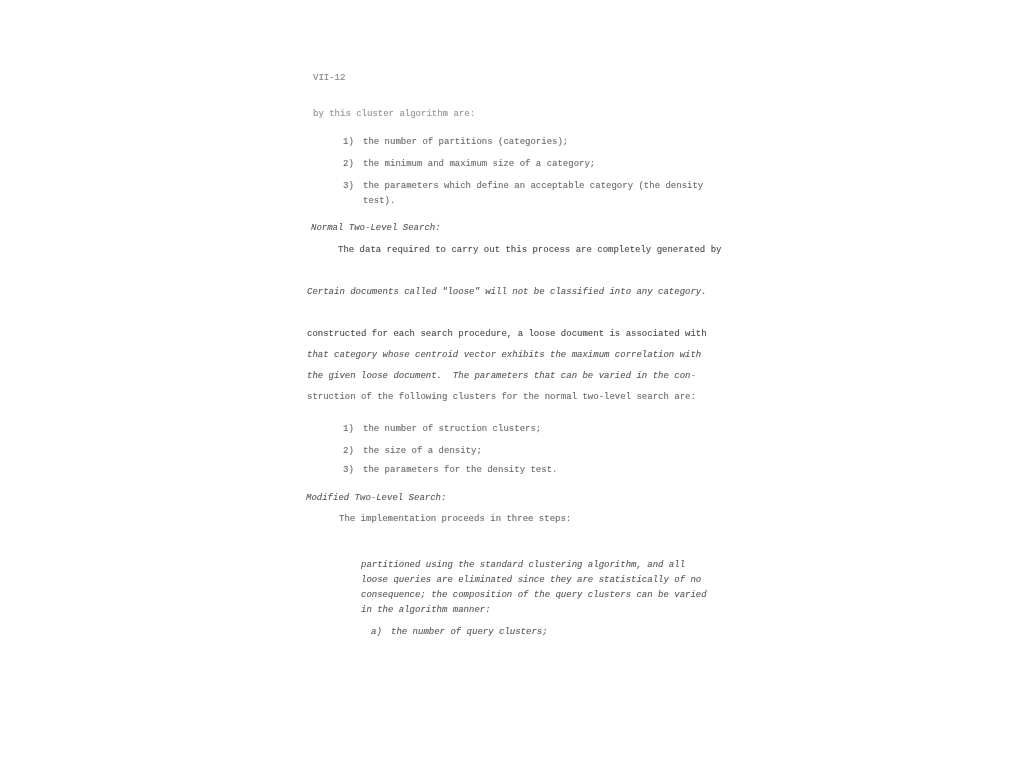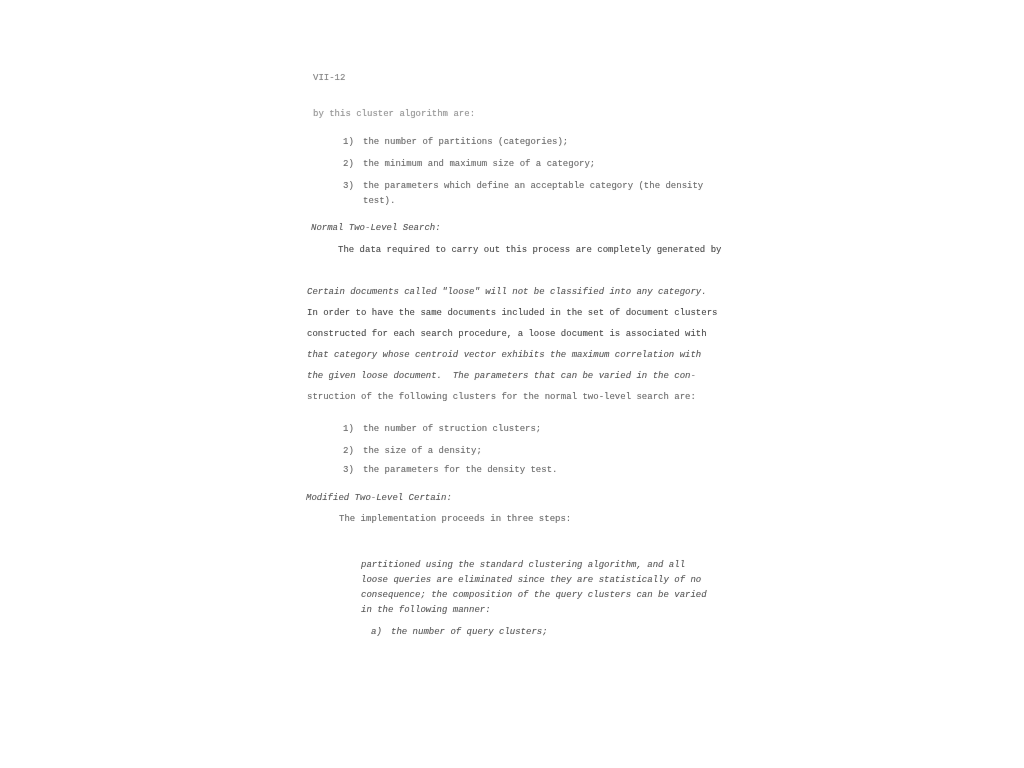--- a/index.html
+++ b/index.html
@@ -46,33 +46,32 @@
 
   <div class="tline f2" style="top:137px;left:343px"><span class="mk">1)</span><span>the number of partitions (categories);</span></div>
   <div class="tline f2" style="top:159px;left:343px"><span class="mk">2)</span><span>the minimum and maximum size of a category;</span></div>
   <div class="tline f2" style="top:181px;left:343px"><span class="mk">3)</span><span>the parameters which define an acceptable category (the density</span></div>
   <div class="tline f2" style="top:196px;left:363px">test).</div>
 
   <div class="tline f1" style="top:223px;left:311px">Normal Two-Level Search:</div>
 
   <div class="tline" style="top:245px;left:338px">The data required to carry out this process are completely generated by</div>
   <div class="tline f1" style="top:287px;left:307px">Certain documents called "loose" will not be classified into any category.</div>
-  <div class="tline" style="top:308px;left:307px">In order to have the same documents included in the set of document clusters</div>
   <div class="tline f1" style="top:350px;left:307px">that category whose centroid vector exhibits the maximum correlation with</div>
   <div class="tline" style="top:329px;left:307px">constructed for each search procedure, a loose document is associated with</div>
   <div class="tline f1" style="top:371px;left:307px">the given loose document.  The parameters that can be varied in the con-</div>
   <div class="tline f2" style="top:392px;left:307px">struction of the following clusters for the normal two-level search are:</div>
 
   <div class="tline f2" style="top:424px;left:343px"><span class="mk">1)</span><span>the number of struction clusters;</span></div>
   <div class="tline f2" style="top:446px;left:343px"><span class="mk">2)</span><span>the size of a density;</span></div>
   <div class="tline f2" style="top:465px;left:343px"><span class="mk">3)</span><span>the parameters for the density test.</span></div>
 
-  <div class="tline f1" style="top:493px;left:306px">Modified Two-Level Certain:</div>
+  <div class="tline f1" style="top:493px;left:306px">Modified Two-Level Search:</div>
   <div class="tline f2" style="top:514px;left:339px">The implementation proceeds in three steps:</div>
 
   <div class="tline f1" style="top:560px;left:361px">partitioned using the standard clustering algorithm, and all</div>
   <div class="tline f1" style="top:575px;left:361px">loose queries are eliminated since they are statistically of no</div>
   <div class="tline f1" style="top:590px;left:361px">consequence; the composition of the query clusters can be varied</div>
-  <div class="tline f1" style="top:605px;left:361px">in the following manner:</div>
+  <div class="tline f1" style="top:605px;left:361px">in the algorithm manner:</div>
 
   <div class="tline f1" style="top:627px;left:371px"><span class="mk">a)</span><span>the number of query clusters;</span></div>
 
 </div>
 
 </body></html>

